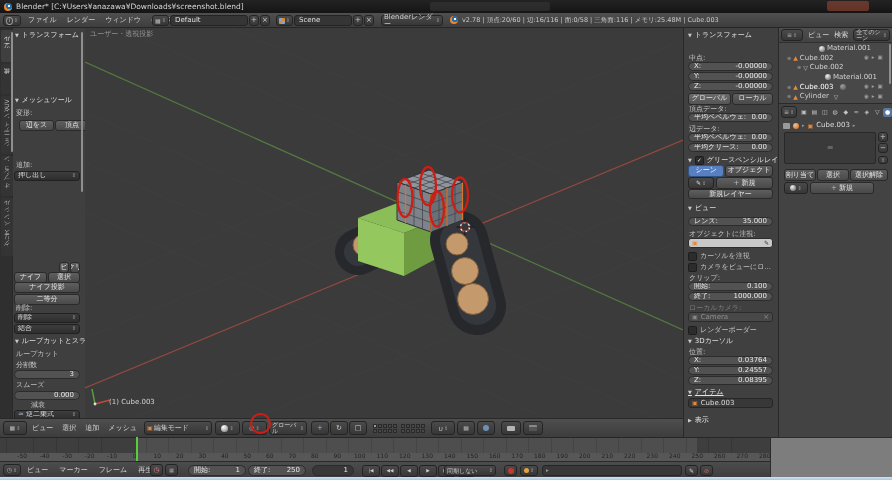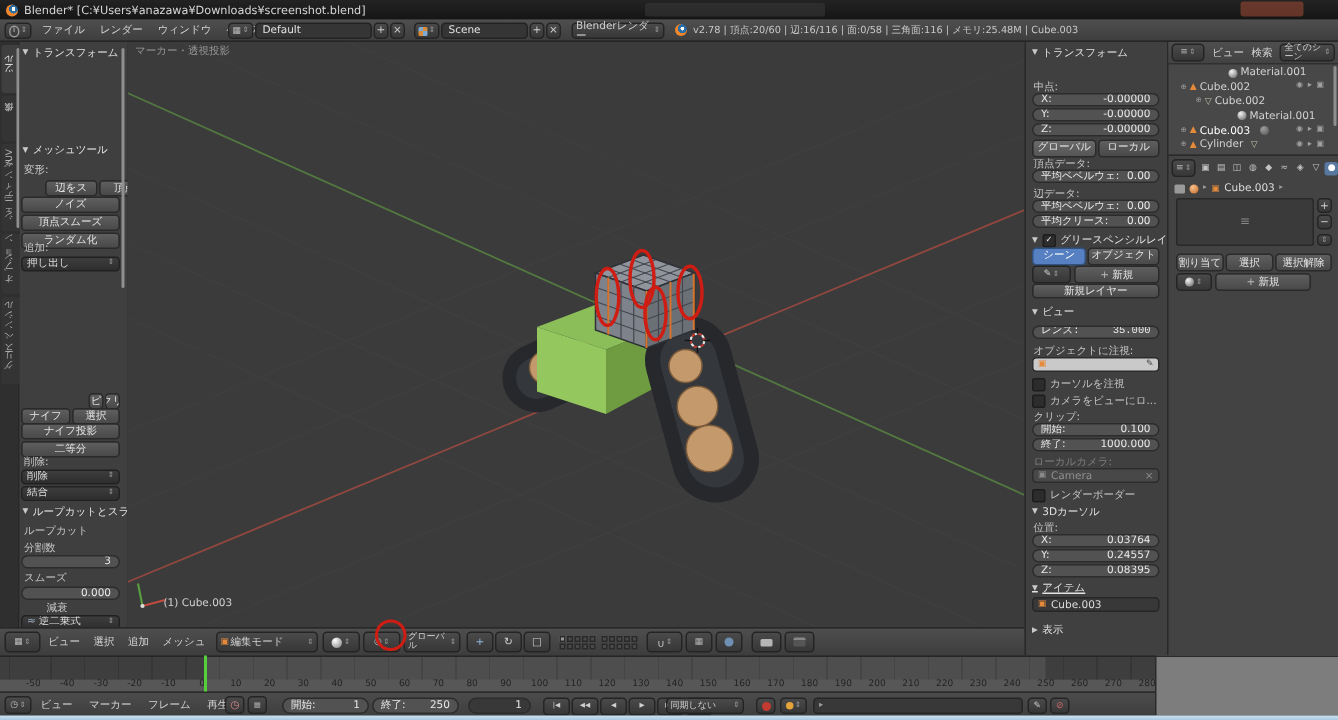--- a/index.html
+++ b/index.html
@@ -136,30 +136,24 @@
   <div class="abs toolshelf" style="left:13px;width:72px;">
     <div class="hdr abs" style="left:2px;top:4px;">
       <span class="tri">▼</span>
       <span>トランスフォーム</span>
     </div>
     <div class="hdr abs" style="left:2px;top:69px;">
       <span class="tri">▼</span>
       <span>メッシュツール</span>
     </div>
     <span class="lbl abs" style="left:3px;top:82px;">変形:</span>
-    <div class="abs row" style="left:17px;top:91.5px;width:82px;gap:1px;align-items:center;">
+    <div class="abs row" style="left:6px;top:91.5px;width:82px;gap:1px;align-items:center;">
       <div class="btn" style="width:33px;">辺をス</div>
       <div class="btn" style="width:32px;">頂点</div>
     </div>
-    <div class="abs stack" style="left:1px;top:102.5px;width:66px;">
-
-    <div class="btn">ノイズ</div>
-        <div class="btn">頂点スムーズ</div>
-        <div class="btn">ランダム化</div>
-      </div>
     <span class="lbl abs" style="left:3px;top:134px;">追加:</span>
     <div class="ddk abs" style="left:1px;top:143px;width:66px;">
       <span>押し出し</span>
       <span class="ud">⇕</span>
     </div>
     <div class="abs row" style="left:1px;top:233.5px;width:66px;gap:1px;">
       <div class="btn" style="width:33px;margin-left:45px;">スピン</div>
       <div class="btn" style="width:32px;">スクリュ</div>
     </div>
     <div class="abs row" style="left:1px;top:243.5px;width:66px;gap:1px;">
@@ -285,21 +279,21 @@
           <line x1="371.5" y1="199" x2="376" y2="199"></line>
             <line x1="384" y1="199" x2="388.5" y2="199"></line>
         </g>
       </g>
       <g stroke-width="1.4">
         <line x1="10" y1="376" x2="25" y2="372" stroke="#c14b3e"></line>
         <line x1="10" y1="376" x2="7" y2="361" stroke="#58a03f"></line>
         <circle cx="10" cy="376" r="1.4" fill="#ddd" stroke="none"></circle>
       </g>
     </svg>
-    <span class="abs nw" style="left:5px;top:3px;color:#969696;">マーカー・透視投影</span>
+    <span class="abs nw" style="left:5px;top:3px;color:#969696;">ユーザー・透視投影</span>
     <span class="abs nw" style="left:24px;top:371px;color:#d2d2d2;">(1) Cube.003</span>
   </div>
 
   <div class="abs vheader">
     <div class="icbtn" style="margin-left:3px;width:18px;height:12px;">
       <span style="font-size:6px;color:#b9b9b9;">▦</span>
       <span class="ud">⇕</span>
     </div>
     <div class="row" style="margin-left:5px;gap:9px;">
 
@@ -439,21 +433,21 @@
         <span>新規</span>
       </div>
     </div>
     <div class="btn abs" style="left:4px;top:161px;width:85px;height:10px;">
         <span>新規レイヤー</span>
       </div>
     <div class="hdr abs" style="left:4px;top:177px;">
       <span class="tri">▼</span>
       <span>ビュー</span>
     </div>
-    <div class="pill abs" style="left:4px;top:189px;width:85px;font-family:Liberation Mono, monospace;">
+    <div class="pill abs" style="left:4px;top:189px;width:85px;">
       <span>レンズ:</span>
         <span>35.000</span>
     </div>
     <span class="lbl abs" style="left:5px;top:203px;">オブジェクトに注視:</span>
     <div class="abs row" style="left:4px;top:210px;width:85px;height:10px;background:#c9c9c9;border:1px solid #2c2c2c;border-radius:3px;padding:0 3px;justify-content:space-between;">
       <span style="color:#e58a3a;font-size:6px;">▣</span>
       <span style="color:#444;font-size:6px;">✎</span>
     </div>
     <div class="abs row" style="left:4px;top:224px;gap:3px;">
       <span class="chk"></span>

